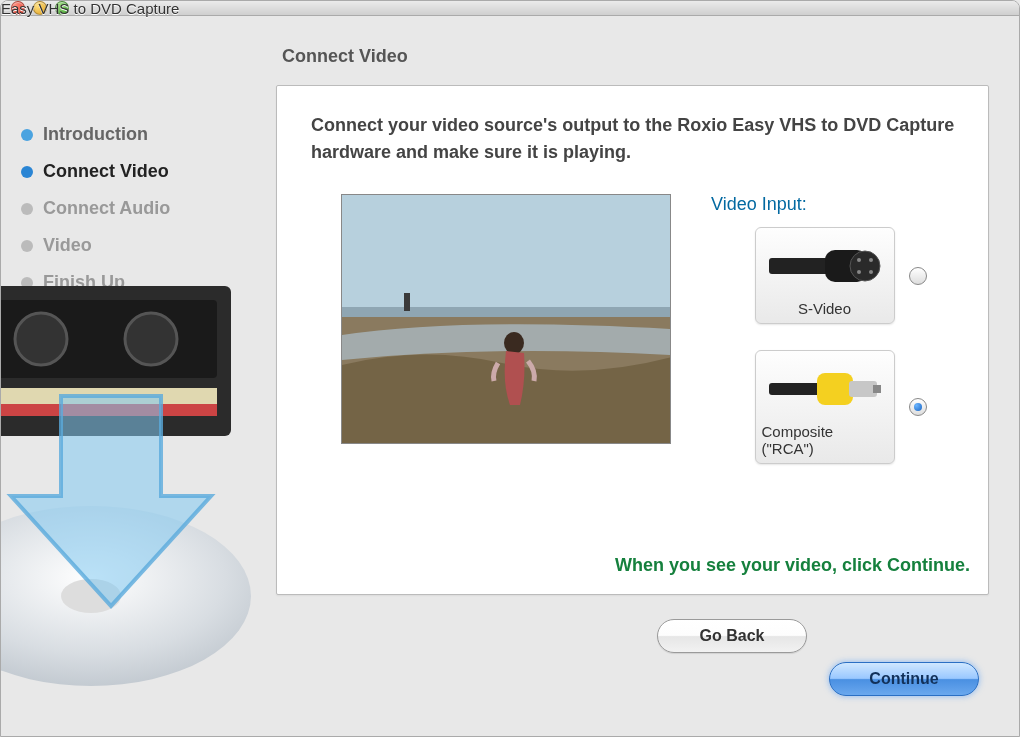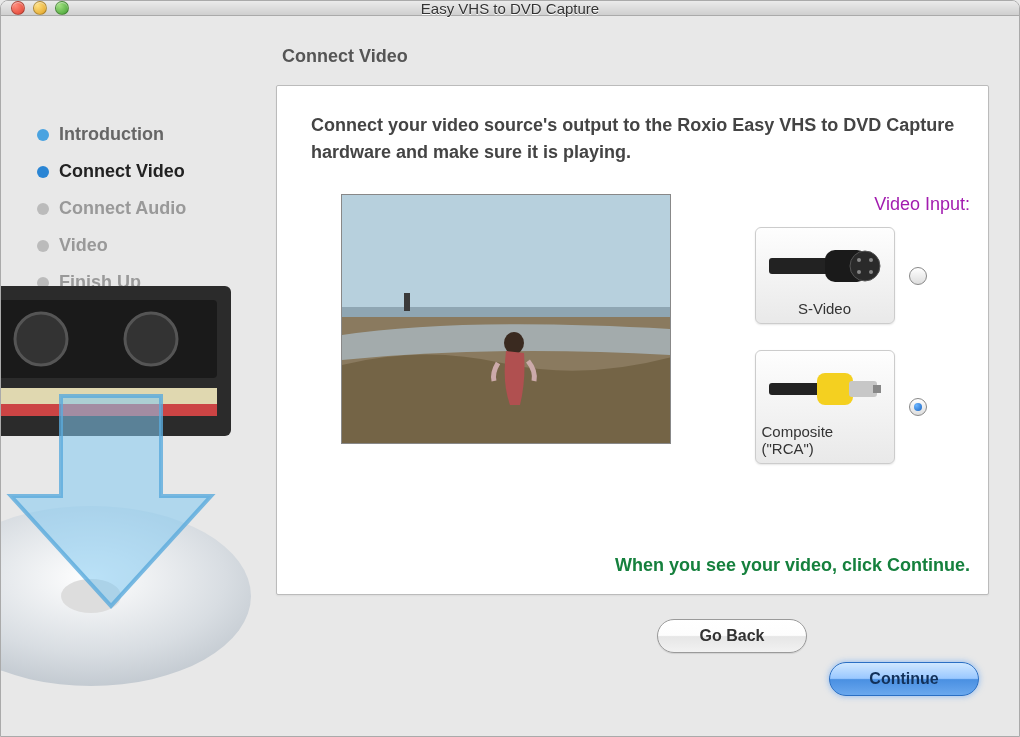--- a/index.html
+++ b/index.html
@@ -33,36 +33,36 @@
   .tl {
     width: 14px; height: 14px; border-radius: 50%;
     border: 1px solid rgba(0,0,0,0.25);
     box-shadow: inset 0 1px 1px rgba(255,255,255,0.5);
   }
   .tl-red { background: radial-gradient(circle at 30% 30%, #ff8a7a, #e03e2e); }
   .tl-yellow { background: radial-gradient(circle at 30% 30%, #ffe080, #e0a020); }
   .tl-green { background: radial-gradient(circle at 30% 30%, #a0e080, #40a030); }
   .title-text {
     position: absolute; left: 0; right: 0;
-    text-align: center; font-size: 15px; color: #333;
+    font-size: 15px; color: #333;
     text-shadow: 0 1px 0 #fff;
     pointer-events: none;
   }
   .content {
     flex: 1; display: flex; background: #e8e8e8;
   }
   .sidebar {
     width: 265px; padding-top: 100px;
     position: relative;
   }
   .sidebar-art {
     position: absolute; top: 260px; left: -40px;
     width: 320px; height: 420px; pointer-events: none;
   }
-  .step-list { list-style: none; padding-left: 16px; }
+  .step-list { list-style: none; padding-left: 0; }
   .step-item {
     display: flex; align-items: center; gap: 10px;
     font-size: 18px; font-weight: bold;
     color: #999; padding: 8px 20px;
   }
   .step-item .bullet {
     width: 12px; height: 12px; border-radius: 50%;
     background: #bbb; flex-shrink: 0;
   }
   .step-item.completed { color: #666; }
@@ -98,22 +98,22 @@
   .video-preview {
     width: 330px; height: 250px;
     background: linear-gradient(to bottom, #a8c5d8 0%, #bcd3e0 48%, #887864 49%, #8b7458 100%);
     border: 1px solid #888;
     margin-left: 30px;
     position: relative;
     overflow: hidden;
   }
   .input-panel { flex: 1; padding-left: 10px; }
   .input-label {
-    font-size: 18px; color: #a21caf;
-    margin-bottom: 12px; text-align: right;
+    font-size: 18px; color: #0369a1;
+    margin-bottom: 12px; text-align: left;
   }
   .input-option {
     display: flex; align-items: center; gap: 14px;
     margin-bottom: 26px; justify-content: center;
   }
   .input-card {
     width: 140px;
     border: 1px solid #ccc;
     border-radius: 6px;
     background: linear-gradient(to bottom, #fefefe, #e9e9e9);

